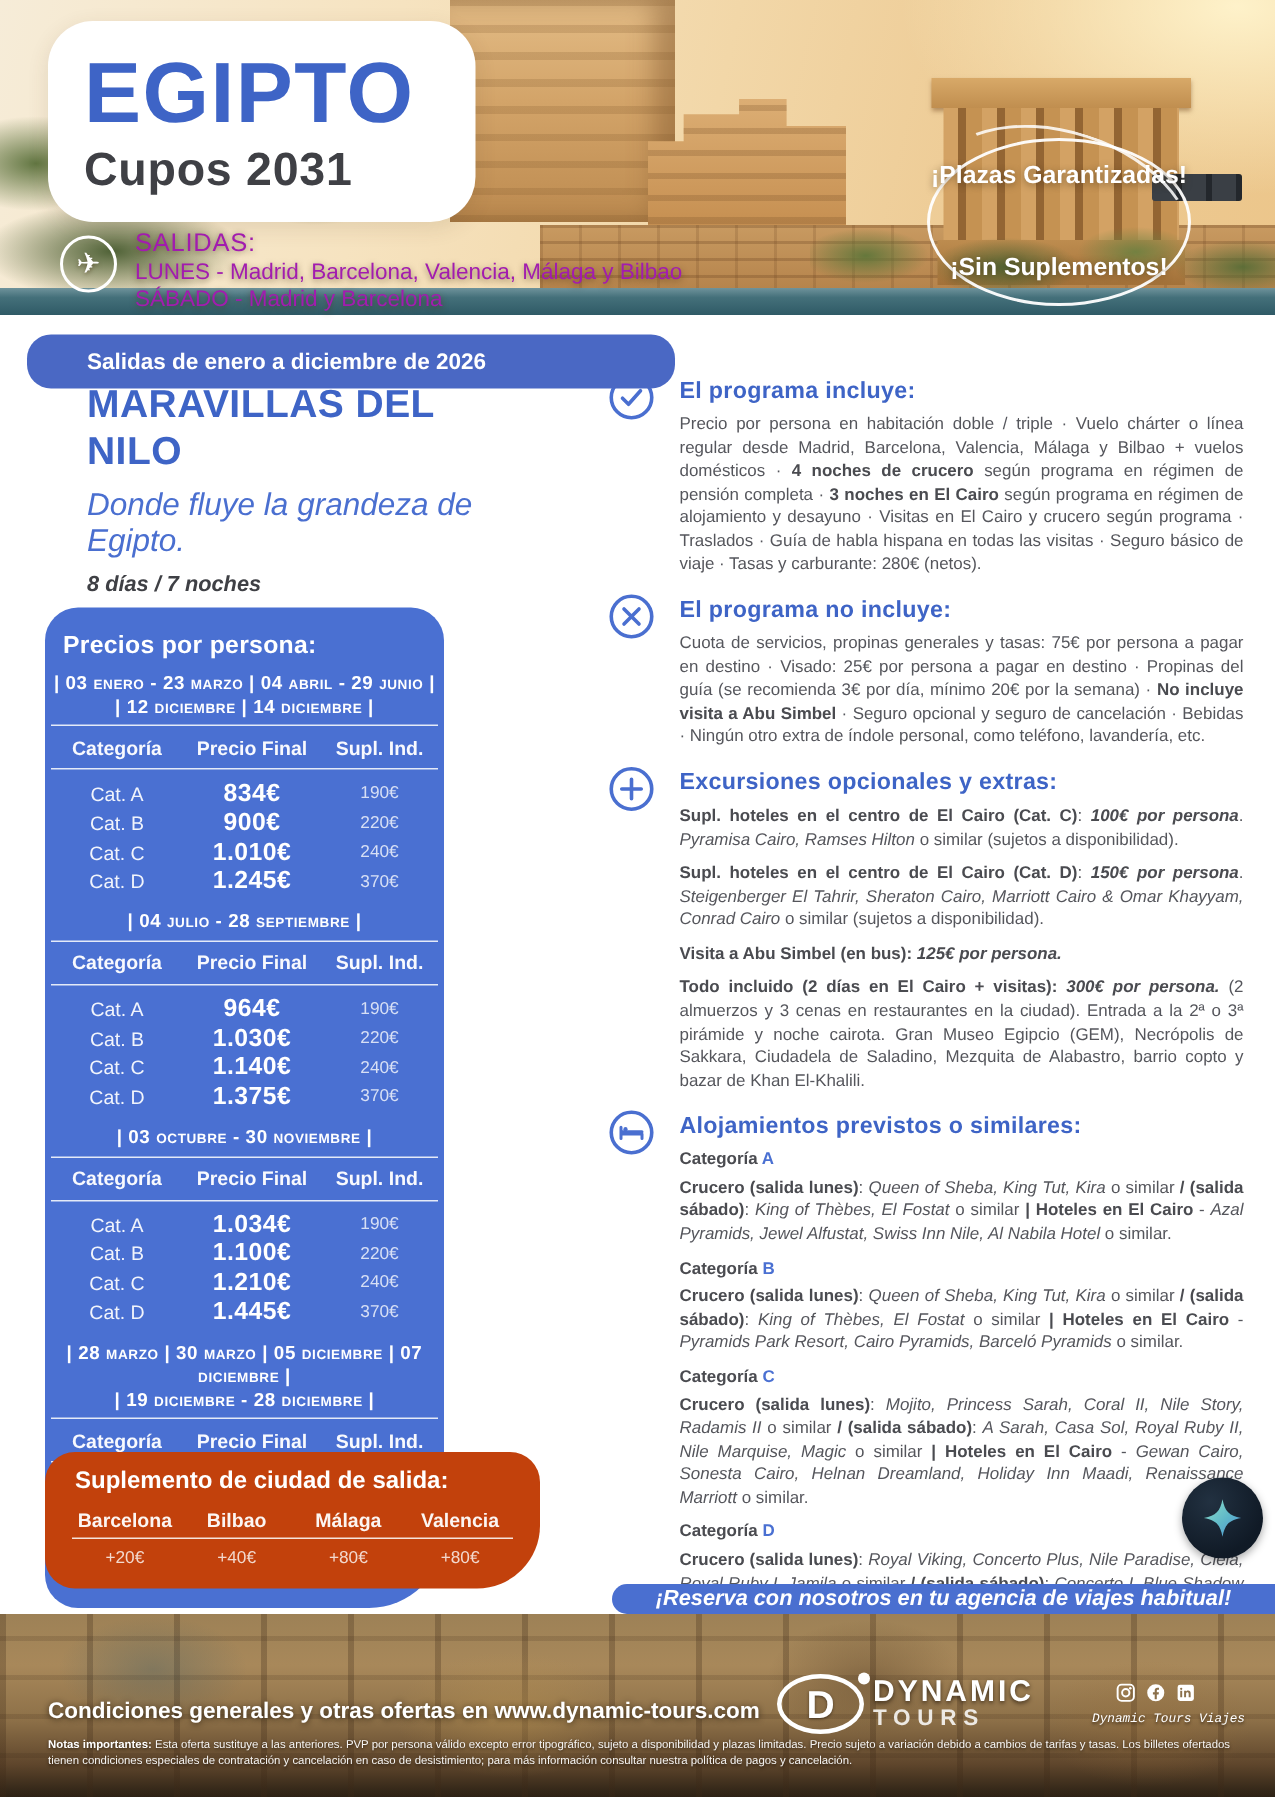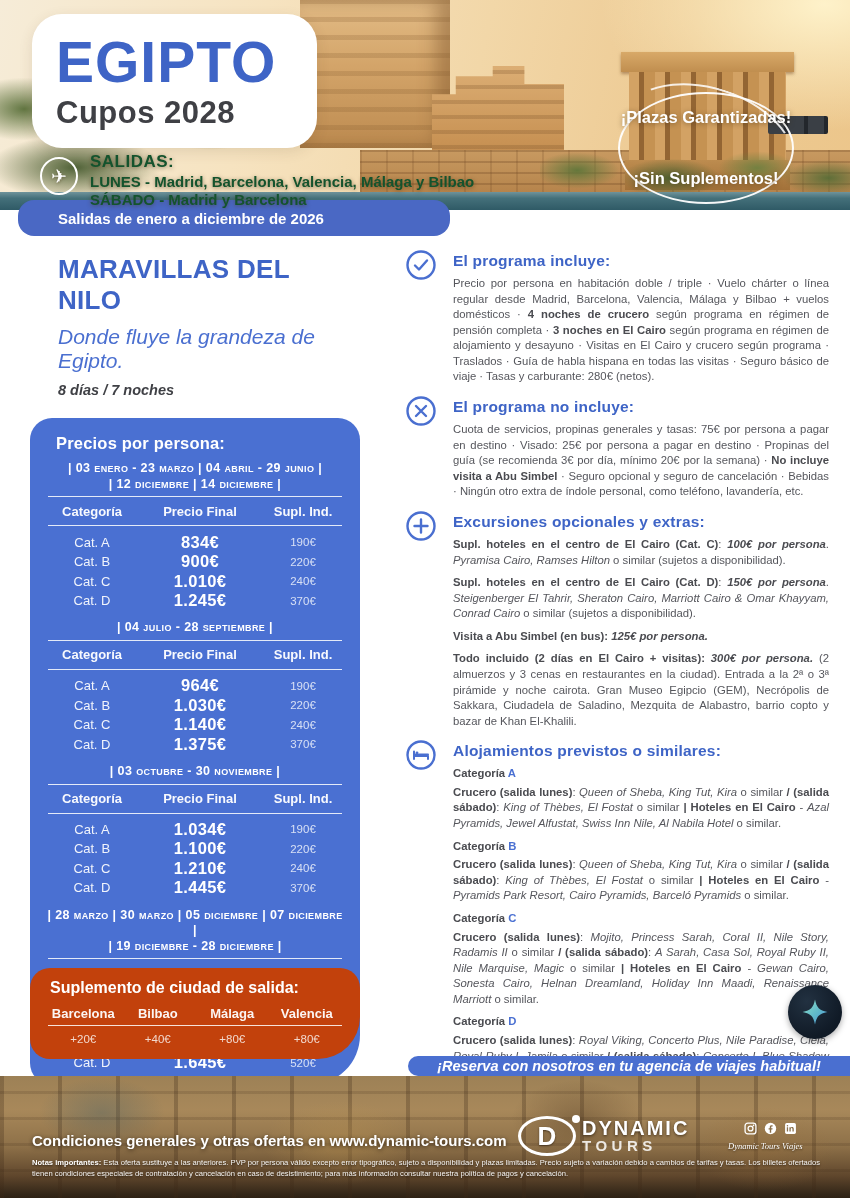--- a/index.html
+++ b/index.html
@@ -43,33 +43,33 @@
   .hero-card { position:absolute; left:32px; top:14px; width:285px; height:134px; background:#fff; border-radius:30px; z-index:5; padding:20px 0 0 24px; box-shadow:0 4px 14px rgba(80,60,30,.12); }
   .hero-title { font-size:57px; font-weight:800; letter-spacing:1px; color:#3e64c6; line-height:1; }
   .hero-subtitle { font-size:31px; font-weight:800; color:#3f4045; margin-top:4px; letter-spacing:.5px; }
 
   .badge { position:absolute; left:618px; top:92px; width:176px; height:112px; z-index:5; border:2px solid rgba(255,255,255,.95); border-radius:50%; display:flex; flex-direction:column; align-items:center; justify-content:center;gap:40px; }
   .badge:after { content:""; position:absolute; inset:-7px; border:2px solid transparent; border-top-color:rgba(255,255,255,.85); border-radius:50%; transform:rotate(18deg); }
   .badge div { color:#fff; font-weight:bold; font-size:16.5px; line-height:1.3; text-shadow:0 1px 5px rgba(70,50,20,.55); white-space:nowrap; }
 
   .salidas { position:absolute; left:40px; top:152px; z-index:5; display:flex; gap:12px; align-items:flex-start; }
   .salidas-icon { width:38px; height:38px; margin-top:5px; border:2.5px solid #fff; border-radius:50%; display:flex; align-items:center; justify-content:center; color:#fff; font-size:19px; text-shadow:0 1px 3px rgba(60,40,10,.5); }
-  .salidas-text div { color:#14532d; font-weight:bold; text-shadow:0 1px 4px rgba(70,50,20,.6); }
+  .salidas-text div { color:#a21caf; font-weight:normal; text-shadow:0 1px 4px rgba(70,50,20,.6); }
   .salidas-label { font-size:17px; letter-spacing:.5px; }
   .salidas-line { font-size:15px; margin-top:1px; }
 
-  .ribbon { position:absolute; left:18px; top:200px; width:432px; height:36px; background:#4a68c4; border-radius:16px; display:flex; align-items:center; padding-left:40px; color:#fff; font-weight:bold; font-size:15px; z-index:4; }
+  .ribbon { position:absolute; left:18px; top:223px; width:432px; height:36px; background:#4a68c4; border-radius:16px; display:flex; align-items:center; padding-left:40px; color:#fff; font-weight:bold; font-size:15px; z-index:4; }
 
   
   .col-left { position:absolute; left:30px; top:254px; width:330px; }
   .prog-title { font-size:26px; font-weight:800; color:#3e64c6; margin-left:28px; letter-spacing:.3px; }
   .prog-tagline { font-size:21px; font-style:italic; color:#4a6fd0; margin:9px 0 0 28px; font-weight:500; }
   .prog-duration { font-size:14.5px; font-style:italic; font-weight:bold; color:#3f4045; margin:9px 0 0 28px; }
 
-  .price-box { margin-top:20px; width:330px; background:#4a70d2; border-radius:22px 22px 50px 22px; padding:14px 14px 12px; color:#fff; }
+  .price-box { margin-top:7px; width:266px; background:#4a70d2; border-radius:22px 22px 50px 22px; padding:14px 0 12px; color:#fff; }
   .price-box-title { font-size:16.5px; font-weight:800; margin:2px 0 8px 12px; letter-spacing:.2px; }
   .ptable { margin-bottom:9px; }
   .pt-dates { text-align:center; font-weight:bold; font-size:12.5px; font-variant:small-caps; letter-spacing:.4px; white-space:pre-line; line-height:1.25; margin-bottom:4px; }
   .pt-line { height:1px; background:rgba(255,255,255,.85); margin:3px 4px; }
   .trow { display:grid; grid-template-columns:96px 1fr 86px; align-items:center; text-align:center; }
   .pt-head .trow { height:22px; }
   .pt-head span { font-size:13px; font-weight:bold; color:rgba(255,255,255,.96); }
   .pt-rows { padding:3px 0 1px; }
   .pt-rows .trow { height:19.5px; }
   .c-cat { font-size:13px; color:rgba(255,255,255,.92); }
@@ -113,21 +113,21 @@
   .conditions { position:absolute; left:32px; top:56px; color:#fff; font-weight:bold; font-size:15px; text-shadow:0 1px 4px rgba(30,20,10,.8); }
   .fineprint { position:absolute; left:32px; top:82px; width:788px; color:rgba(255,255,255,.95); font-size:7.6px; line-height:1.4; text-shadow:0 1px 2px rgba(30,20,10,.8); text-align:justify; }
   .fineprint .seg-b { color:#fff; }
   .logo { position:absolute; left:518px; top:40px; display:flex; align-items:center; gap:6px; }
   .logo-ring { width:58px; height:40px; border:3px solid #fff; border-radius:50%; position:relative; display:flex; align-items:center; justify-content:center; color:#fff; font-weight:800; font-size:26px; text-shadow:0 1px 2px rgba(30,20,10,.6); }
   .logo-ring:after { content:""; position:absolute; right:-7px; top:-4px; width:8px; height:8px; background:#fff; border-radius:50%; }
   .logo-text .l1 { color:#fff; font-weight:800; font-size:20px; letter-spacing:2px; text-shadow:0 1px 3px rgba(30,20,10,.7); line-height:1; }
   .logo-text .l2 { color:rgba(255,255,255,.85); font-weight:600; font-size:15px; letter-spacing:4.5px; line-height:1.1; }
   .socials { position:absolute; left:744px; top:46px; display:flex; gap:7px; }
   .socials svg { width:13px; height:13px; display:block; }
-  .social-caption { position:absolute; left:728px; top:65px; color:#fff; font-style:italic; font-size:8.5px; font-family:Liberation Serif, serif; text-shadow:0 1px 2px rgba(30,20,10,.7); }
+  .social-caption { position:absolute; left:728px; top:65px; color:#fff; font-style:italic; font-size:8.5px; font-family:Liberation Mono, monospace; text-shadow:0 1px 2px rgba(30,20,10,.7); }
 </style>
 </head>
 <body>
 
 <div class="page">
 
   <div class="hero">
     <div class="hero-pylon"></div>
     <div class="hero-ruin"></div>
     <div class="hero-wall"></div>
@@ -137,21 +137,21 @@
         <div class="base"></div>
     </div>
     <div class="hero-bins"></div>
     <div class="hero-palms"></div>
     <div class="hero-bushes"></div>
     <div class="hero-water"></div>
   </div>
 
   <div class="hero-card">
     <div class="hero-title">EGIPTO</div>
-    <div class="hero-subtitle">Cupos 2028</div>
+    <div class="hero-subtitle">Cupos 2031</div>
   </div>
 
   <div class="badge">
     <div>¡Plazas Garantizadas!</div>
     <div>¡Sin Suplementos!</div>
   </div>
 
   <div class="salidas">
     <div class="salidas-icon">
         <span>✈</span>

